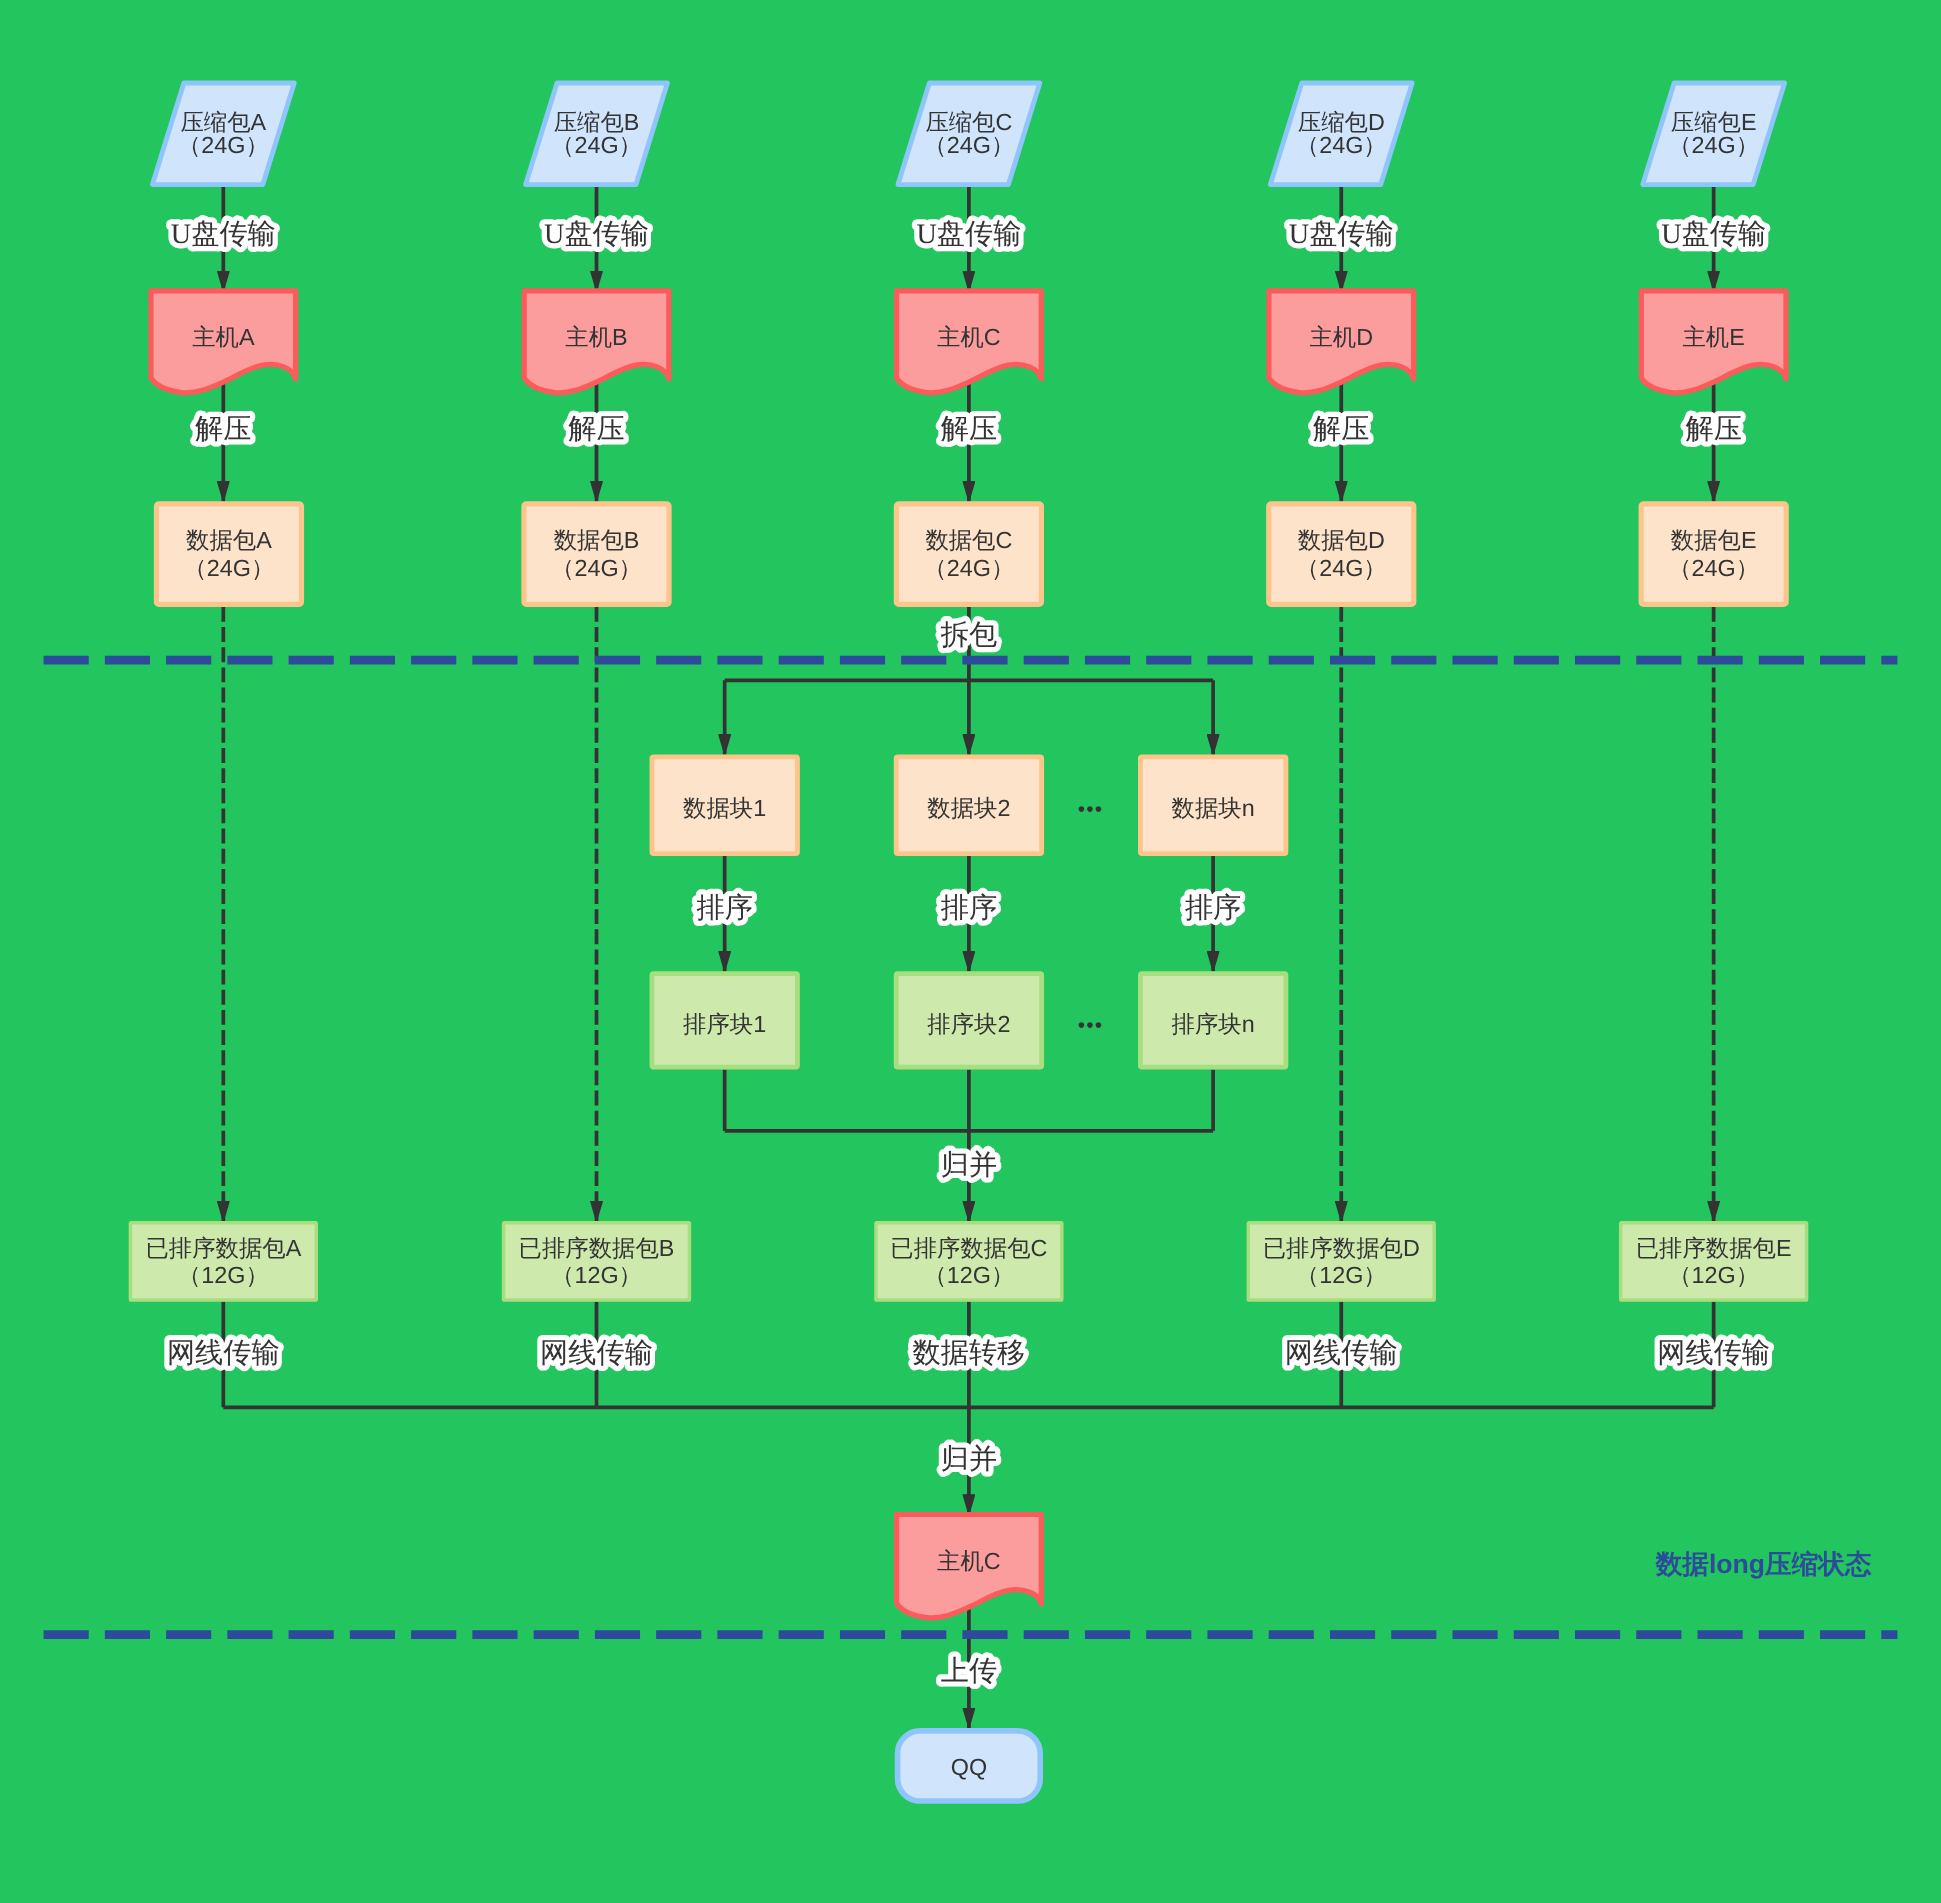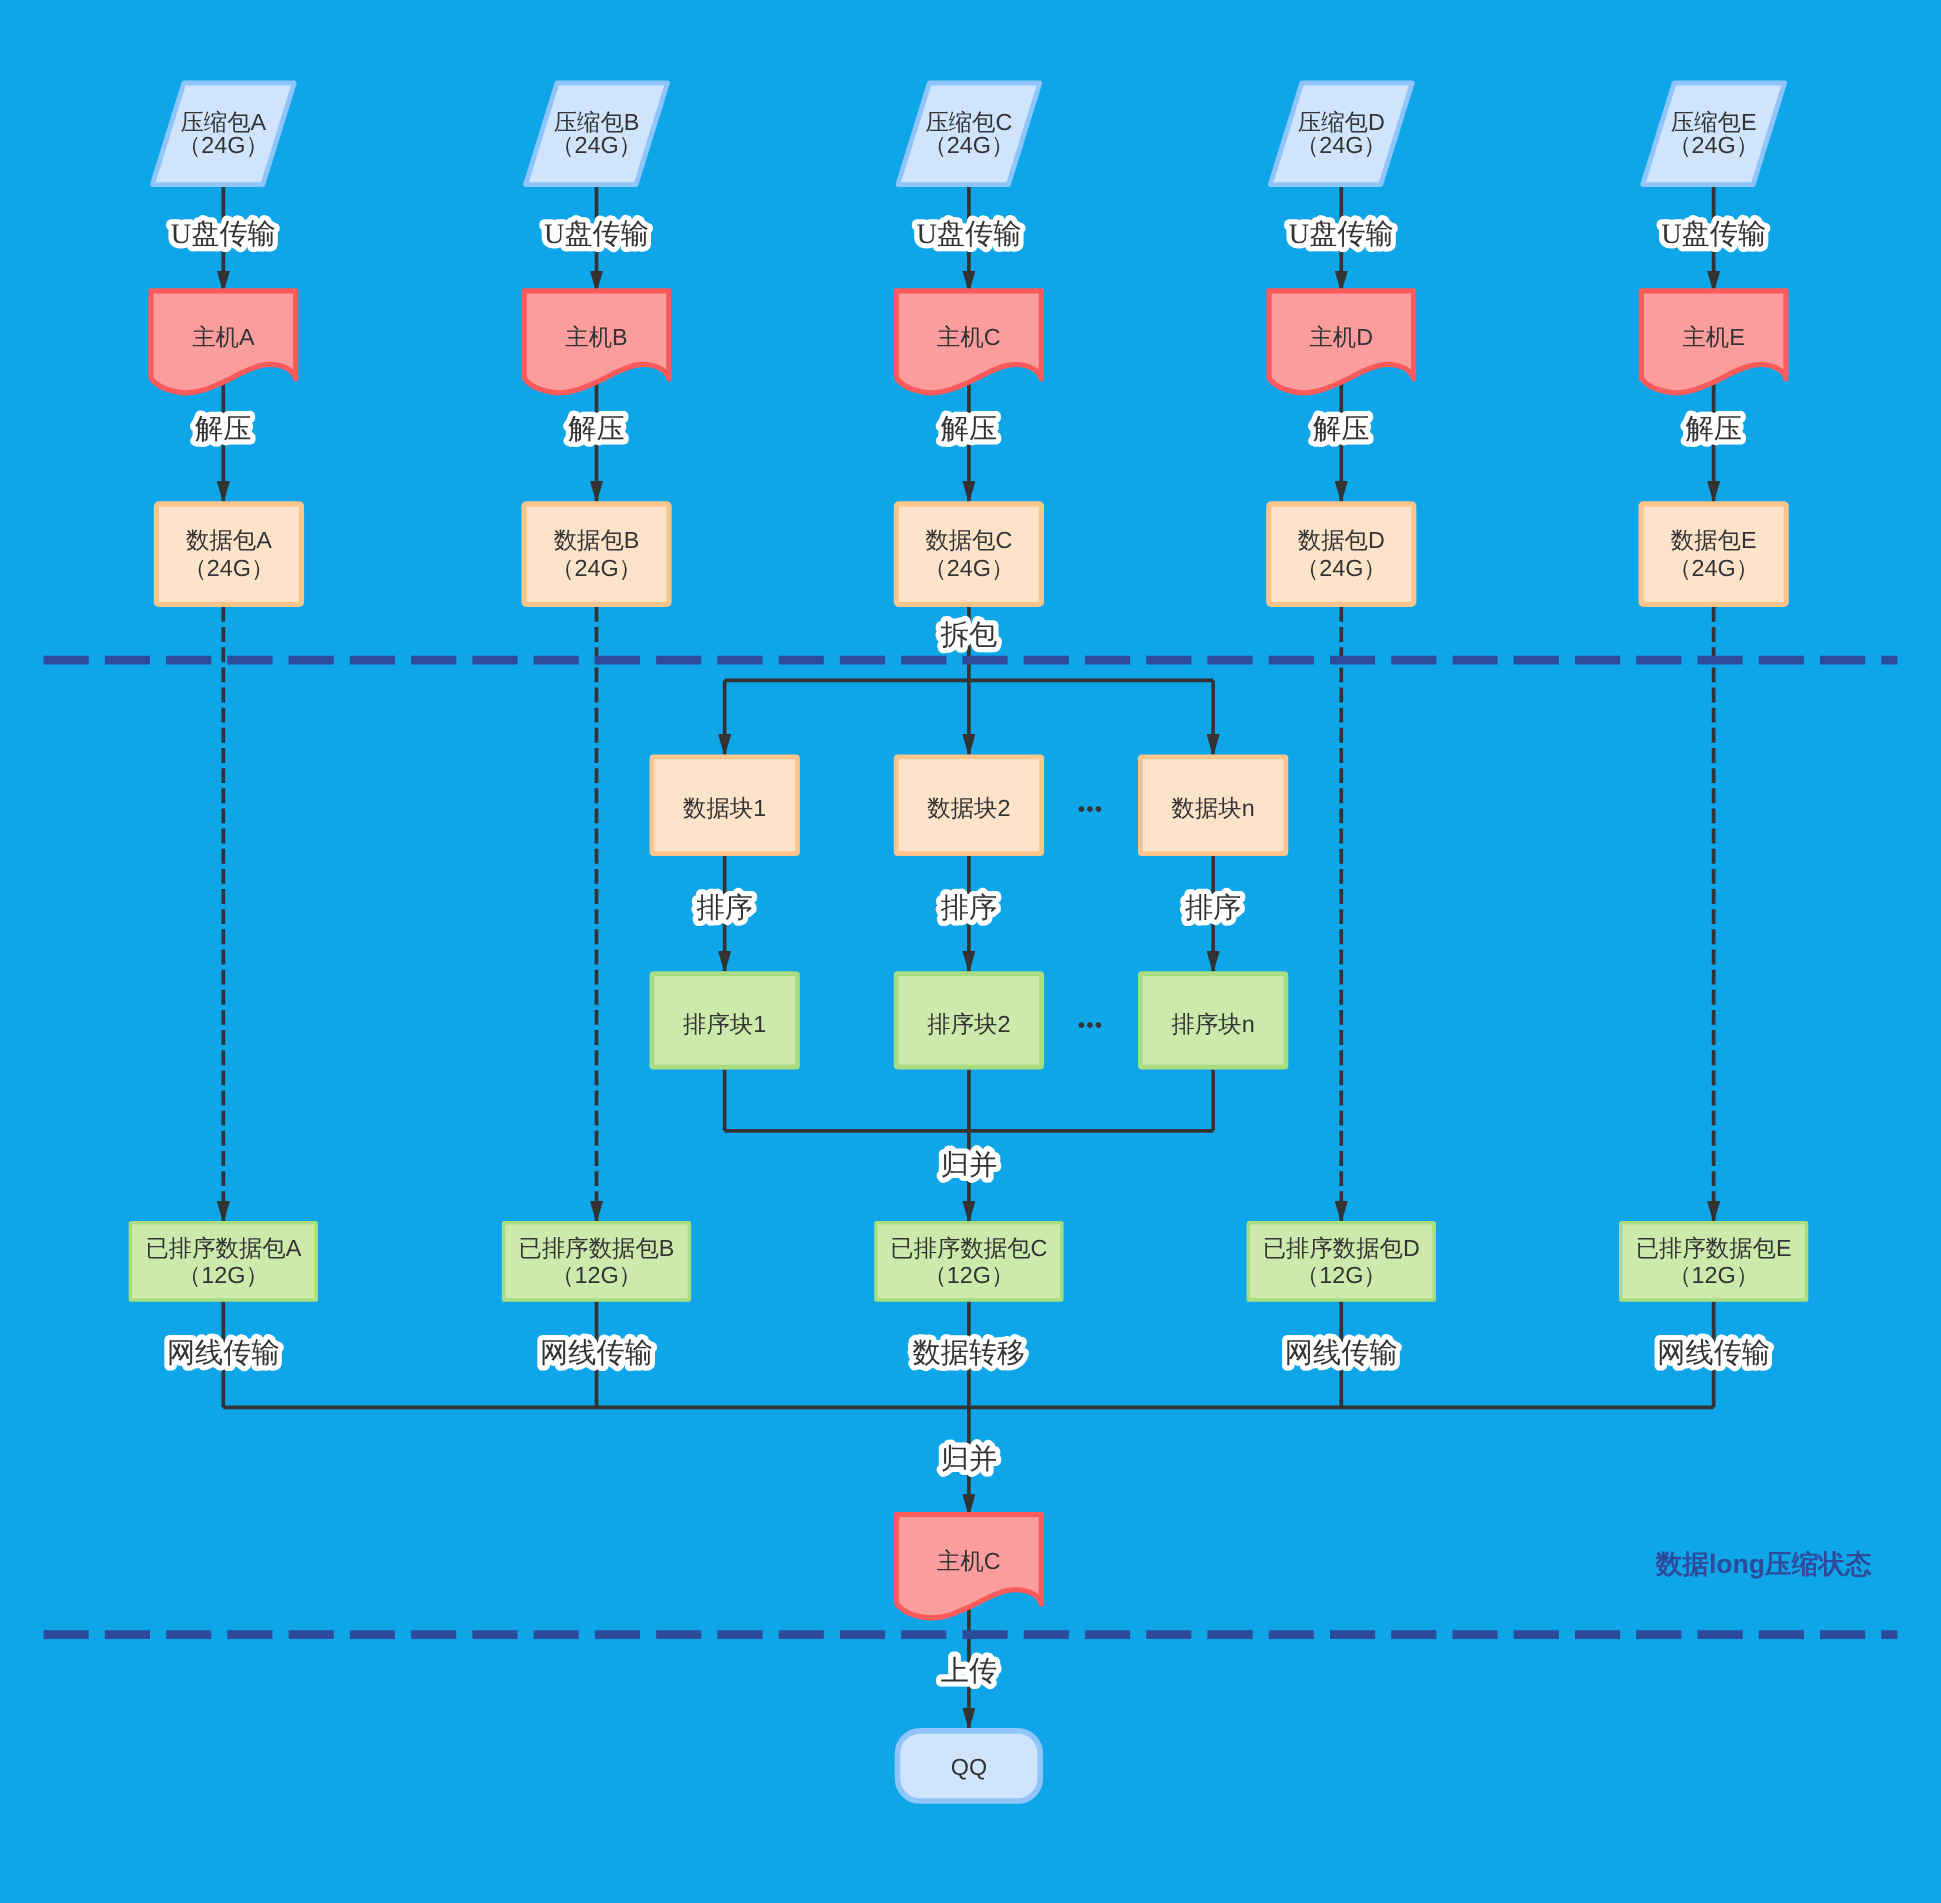--- a/index.html
+++ b/index.html
@@ -1,18 +1,18 @@
 <!DOCTYPE html>
 <html style="font-size:13px"><head>
 <meta charset="utf-8">
 <title>Data migration flowchart</title>
 <style>
   html,body{margin:0;padding:0;background:#ffffff;-webkit-font-smoothing:antialiased;}
   svg text{-webkit-font-smoothing:antialiased;text-rendering:geometricPrecision;}
-  #page{position:relative;width:1941px;height:1903px;background:#0ea5e9;overflow:hidden;}
+  #page{position:relative;width:1941px;height:1903px;background:#22c55e;overflow:hidden;}
   svg#flow{display:block;width:1941px;height:1903px;opacity:0.999;}
   .node-label{font-family:"Liberation Sans",sans-serif;font-size:29px;fill:#333333;
               text-anchor:middle;dominant-baseline:central;}
   .edge-label{font-family:"Liberation Serif",serif;font-size:35px;fill:#333333;
               text-anchor:middle;dominant-baseline:central;
               paint-order:stroke;stroke:#ffffff;stroke-width:13px;stroke-linejoin:round;}
   .legend-label{font-family:"Liberation Sans",sans-serif;font-size:33px;font-weight:bold;
               fill:#2e4a9b;text-anchor:middle;dominant-baseline:central;}
   .ellipsis{font-family:"Liberation Sans",sans-serif;font-size:26px;fill:#333333;
               text-anchor:middle;dominant-baseline:central;letter-spacing:1.5px;}

